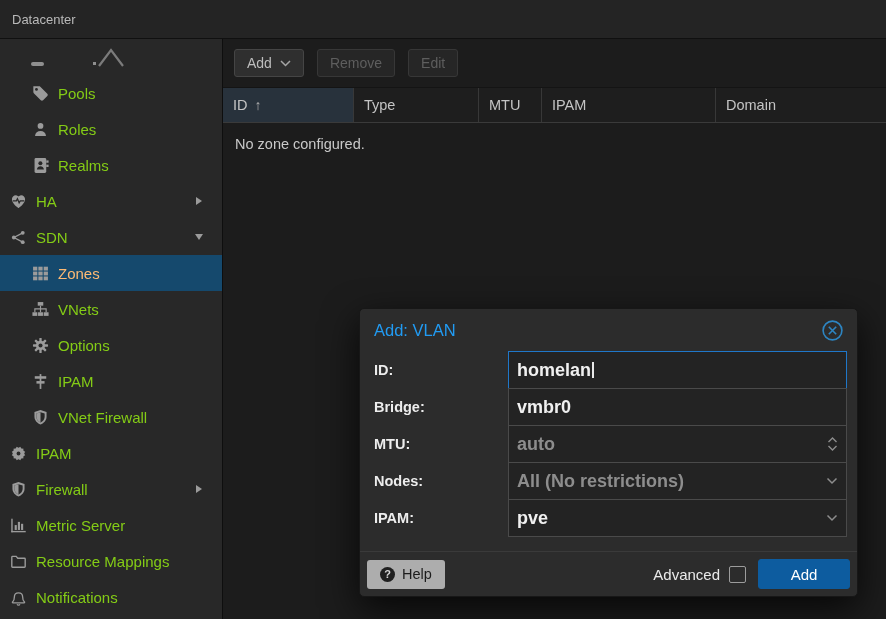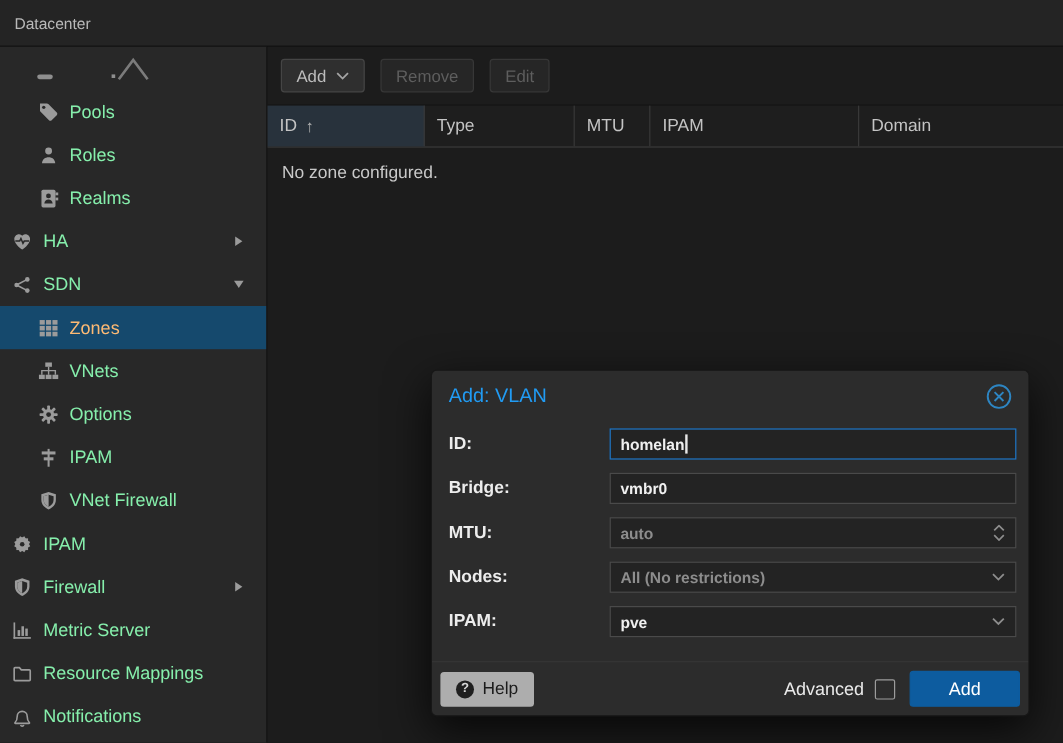--- a/index.html
+++ b/index.html
@@ -12,21 +12,21 @@
               display:flex; align-items:center; padding-left:12px; }
   .titlebar .title { color:#b9b9b9; font-size:13px; }
 
   
   .main { display:flex; height:580px; }
 
   
   .sidebar { width:223px; background:#282828; border-right:1px solid #0e0e0e;
              overflow:hidden; flex:none; }
   .nav { display:flex; align-items:center; height:36px; padding-left:10px;
-         color:#86efac; font-size:15px; cursor:default; }
+         color:#84cc16; font-size:15px; cursor:default; }
   .nav.child { padding-left:32px; }
   .nav.selected { background:#15496d; color:#fdba74; }
   .ic { width:17px; height:17px; flex:none; margin-right:9px; color:#9b9b9b; }
   .arrow-right { width:0; height:0; border-left:6px solid #9b9b9b;
                  border-top:4.5px solid transparent; border-bottom:4.5px solid transparent;
                  margin-left:auto; margin-right:20px; }
   .arrow-down { width:0; height:0; border-top:6px solid #9b9b9b;
                 border-left:4.5px solid transparent; border-right:4.5px solid transparent;
                 margin-left:auto; margin-right:19px; }
   .partial-row { height:36px; position:relative; }
@@ -59,22 +59,22 @@
   .dialog { position:absolute; left:359px; top:308px; width:499px; height:289px;
             background:#2c2c2c; border:1px solid #171717; border-radius:5px;
             box-shadow:0 12px 36px rgba(0,0,0,.75); z-index:10; }
   .dlg-head { height:42px; display:flex; align-items:center; justify-content:space-between;
               padding:0 13px 0 14px; }
   .dlg-title { color:#219bf3; font-size:16.5px; }
   .close-btn { display:flex; cursor:pointer; }
   .dlg-body { padding:6px 10px 0 14px; }
   .frow { display:flex; align-items:center; height:26px; margin-bottom:11px;font-weight:bold; }
   .flabel { width:134px; flex:none; color:#ededed; font-size:14.5px; }
-  .field { flex:1; height:26px; background:#232323; border:1px solid #4a4a4a;
-           display:flex; align-items:center; padding:0 8px; font-size:13px;
+  .field { flex:1; height:38px; background:#232323; border:1px solid #4a4a4a;
+           display:flex; align-items:center; padding:0 8px; font-size:18px;
            color:#f0f0f0; cursor:text; }
   .field.focused { border-color:#1f77c9; }
   .field .ph { color:#8d8d8d; }
   .field .trigger { margin-left:auto; color:#8d8d8d; display:flex; cursor:pointer; }
   .caret { display:inline-block; width:1.5px; height:16px; background:#e8e8e8;
            margin-left:1px; vertical-align:-3px; }
 
   .dlg-foot { position:absolute; bottom:0; left:0; right:0; height:45px;
               border-top:1px solid #3a3a3a; display:flex; align-items:center;
               padding:0 7px; border-radius:0 0 5px 5px; }

